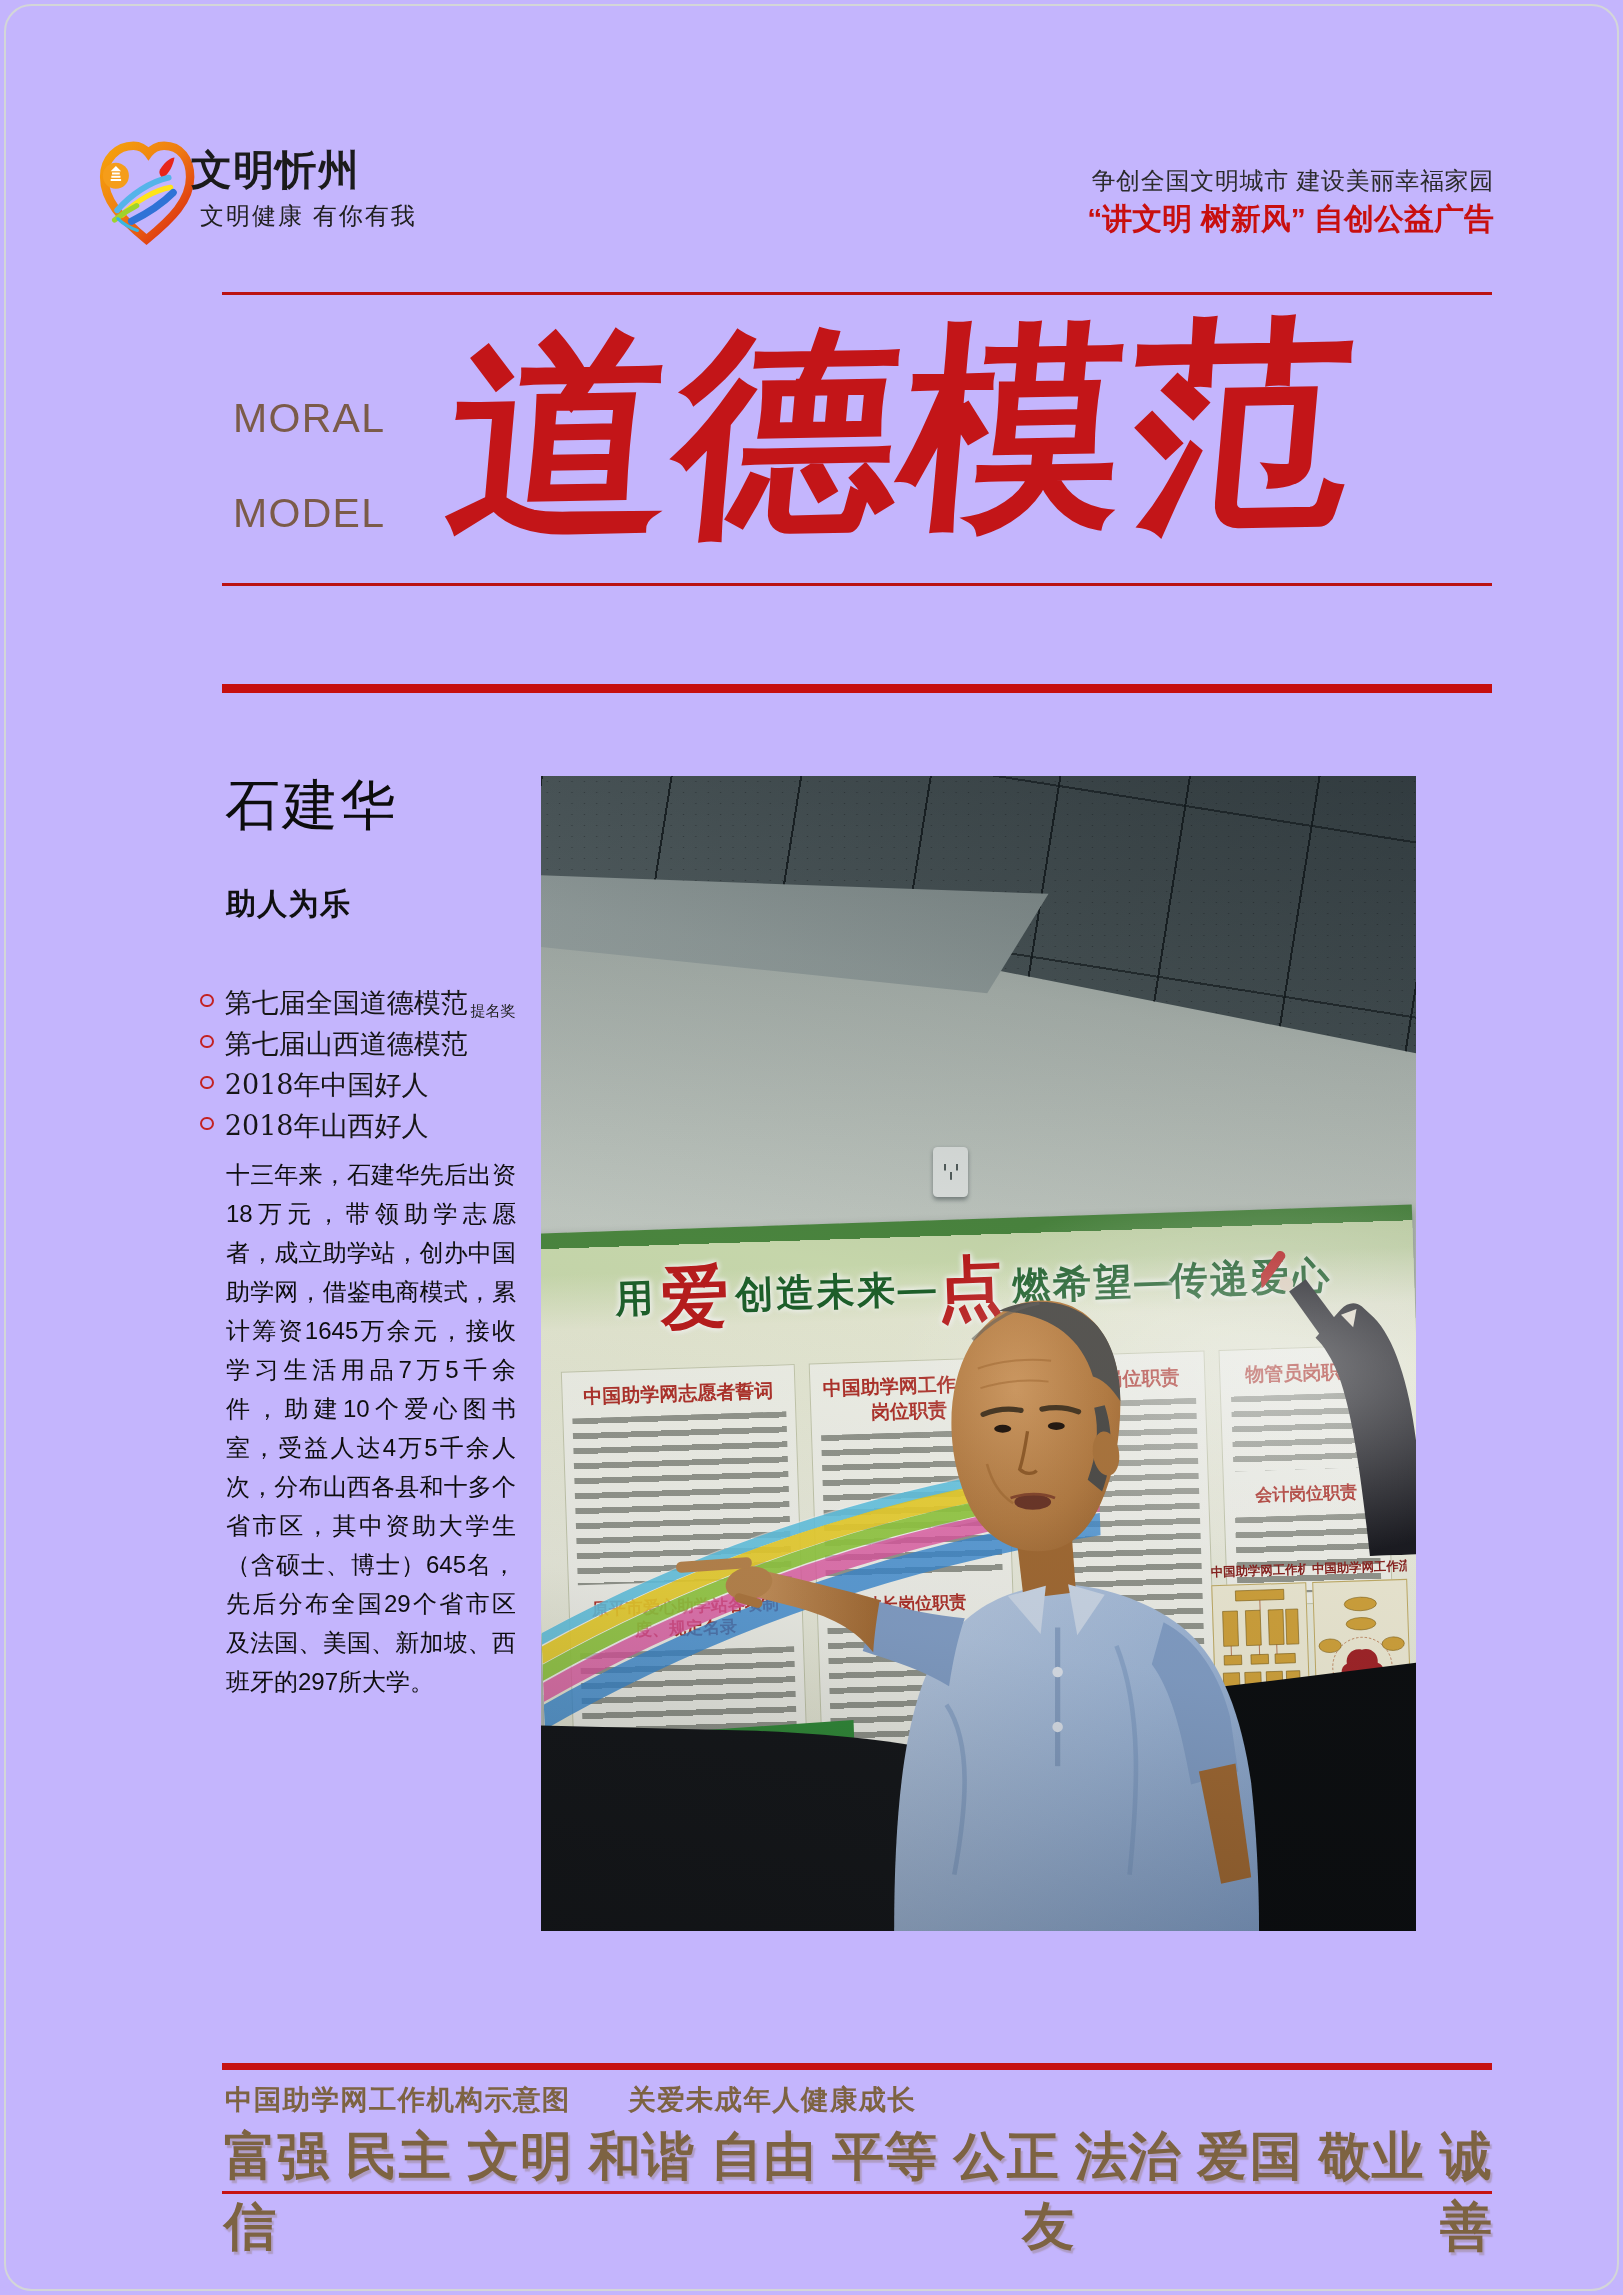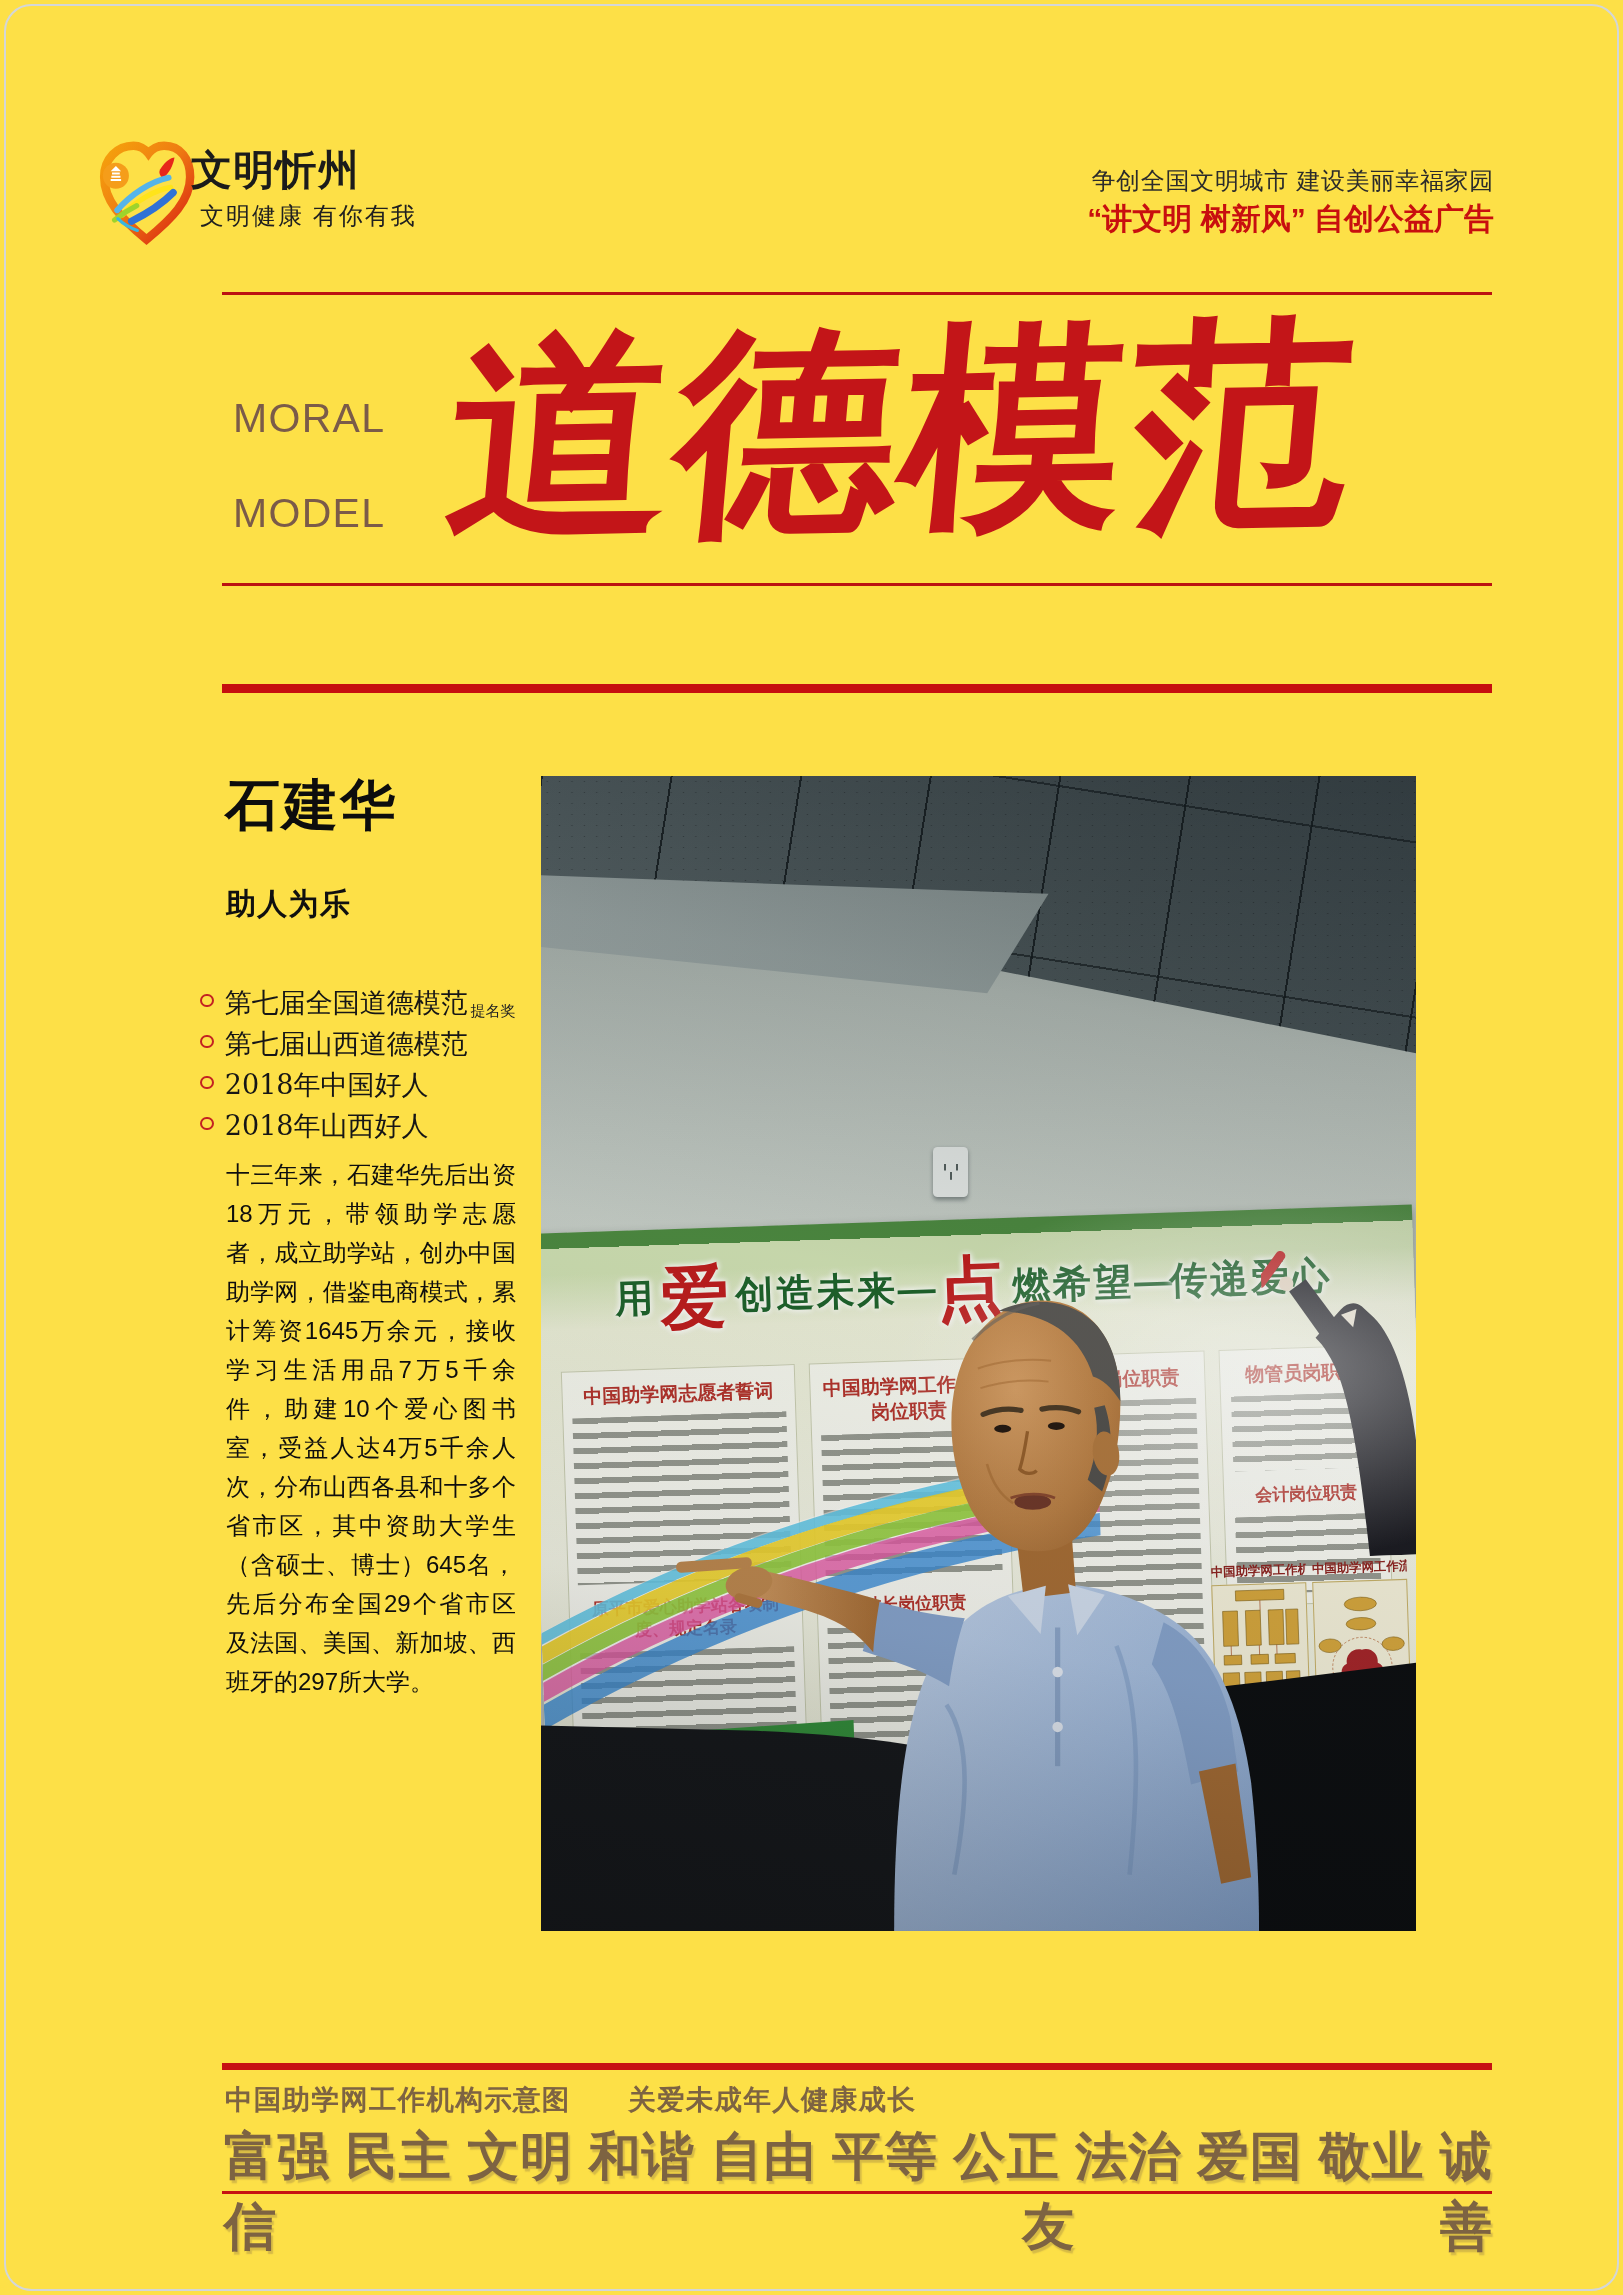--- a/index.html
+++ b/index.html
@@ -1,16 +1,16 @@
 <!DOCTYPE html>
 <html style="font-size:10.5px"><head>
 <meta charset="utf-8">
 <style>
   html,body{margin:0;padding:0;background:#ffffff;}
-  #page{position:relative;width:1623px;height:2295px;background:#fde047;overflow:hidden;
+  #page{position:relative;width:1623px;height:2295px;background:#c4b5fd;overflow:hidden;
         font-family:"Liberation Sans","DejaVu Sans",sans-serif;color:#111;}
   .frame{position:absolute;inset:3.9px;border:2px solid #d3d6d8;border-radius:27.5px;pointer-events:none;}
 
   
   .logo-svg{position:absolute;left:97px;top:134px;width:99px;height:116px;}
   .logo-title{position:absolute;left:191px;top:143px;font-size:41px;font-weight:bold;color:#1b1b1b;letter-spacing:1.3px;}
   .logo-subtitle{position:absolute;left:192px;top:200px;font-size:24px;color:#202020;letter-spacing:2px;margin-left:8px;}
   .slogan1{position:absolute;right:129px;top:165px;font-size:24px;color:#2b2b2b;letter-spacing:0.7px;text-align:right;}
   .slogan2{position:absolute;right:129px;top:199px;font-size:30px;font-weight:bold;color:#c80f0f;text-align:right;margin-left:35px;}
 
@@ -24,21 +24,21 @@
 
   
   .moral{position:absolute;left:233px;top:371px;font-size:41px;line-height:95px;font-weight:normal;
          color:#7b5b49;letter-spacing:1.3px;}
   .calligraphy{position:absolute;left:451px;top:307px;width:916px;font-family:"DejaVu Serif","Liberation Serif",serif;
          font-size:221px;line-height:1.1;font-weight:bold;color:#c31518;letter-spacing:5.2px;
          transform:skewX(-6deg) rotate(-1deg);white-space:nowrap;}
   .byline{position:absolute;right:136px;top:620px;font-size:27px;color:#141414;letter-spacing:1.3px;}
 
   
-  .p-name{position:absolute;left:225px;top:769px;font-size:55px;font-weight:bold;color:#0d0d0d;letter-spacing:2.6px;text-align:right;}
+  .p-name{position:absolute;left:225px;top:769px;font-size:55px;font-weight:normal;color:#0d0d0d;letter-spacing:2.6px;text-align:right;}
   .p-cat{position:absolute;left:226px;top:884px;font-size:30px;font-weight:bold;color:#101010;letter-spacing:1.3px;}
   .honors{position:absolute;left:200px;top:980px;width:340px;}
   .honor{display:flex;align-items:flex-end;height:41px;font-family:"DejaVu Serif","Liberation Serif",serif;}
   .bullet{width:9.8px;height:9.8px;border:2.6px solid #c32222;border-radius:50%;margin-right:11px;flex:none;align-self:center;}
   .honor-text{font-size:27px;color:#161616;}
   .honor-suffix{font-size:15px;color:#222;padding-left:2.6px;}
   .honor-suffix:empty{display:none;}
   .bio{position:absolute;left:226px;top:1155px;width:290px;font-size:24px;line-height:39px;color:#0e0e0e;
        text-align:justify;}
 

